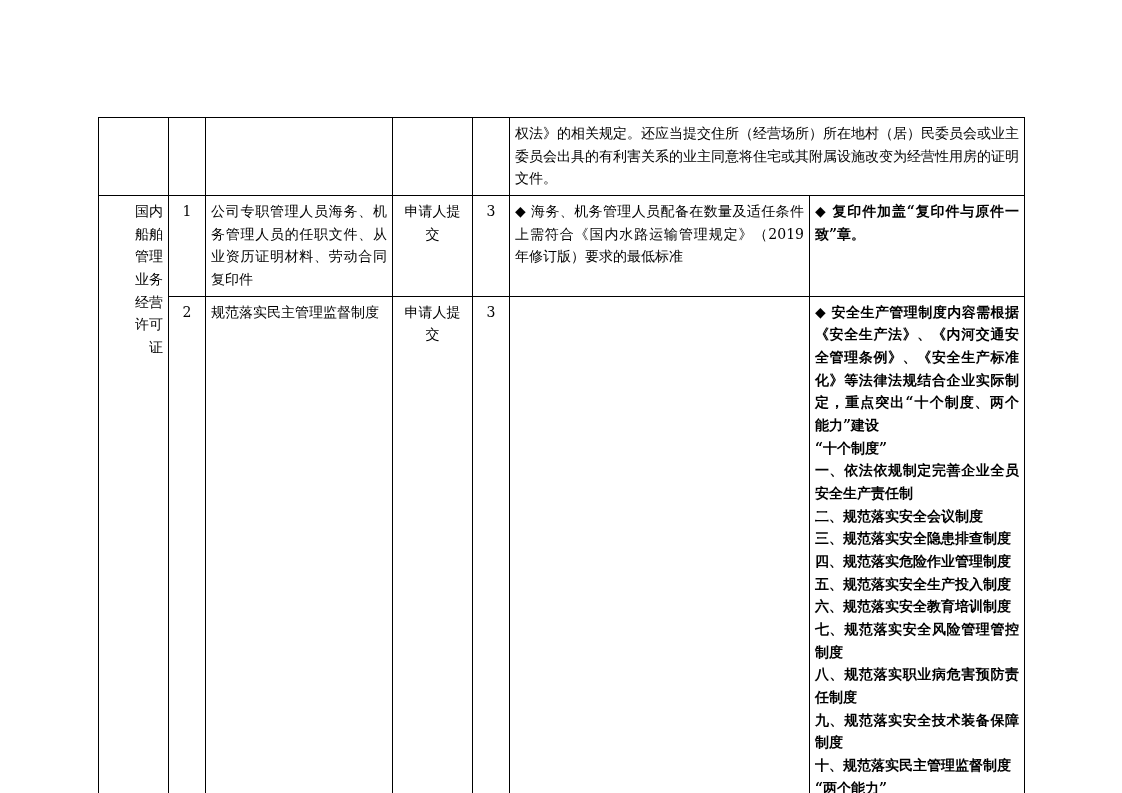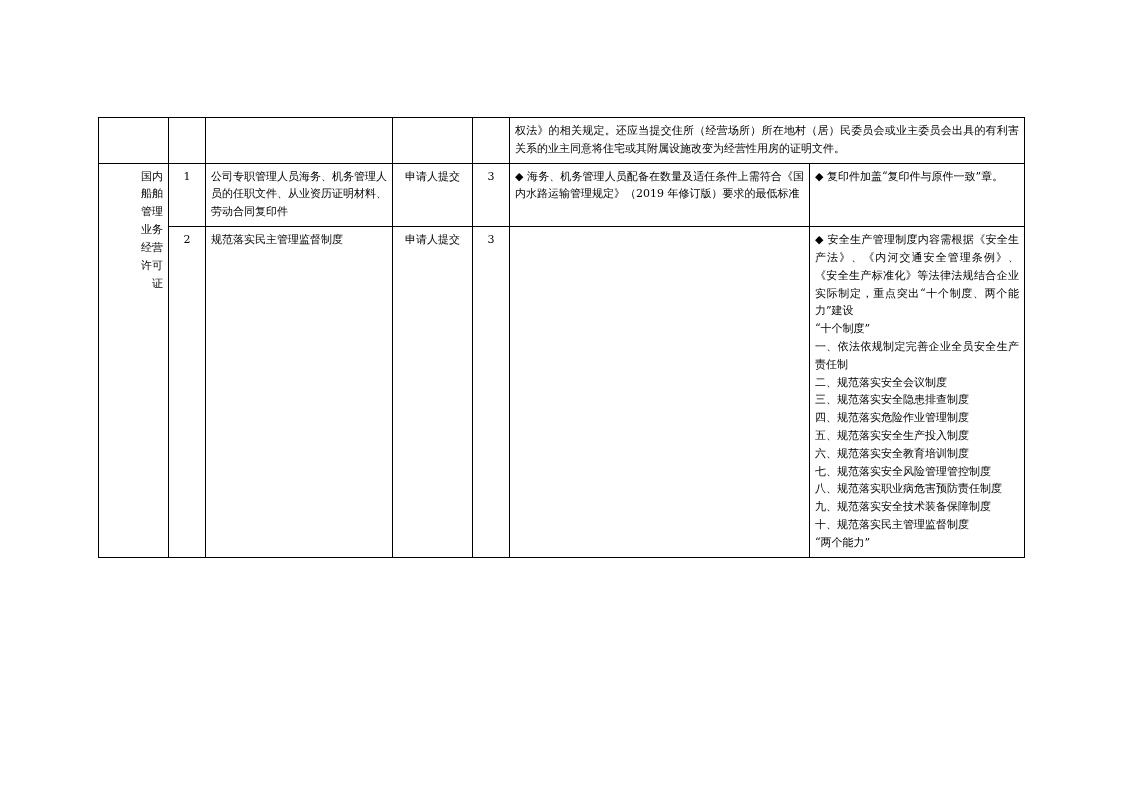--- a/index.html
+++ b/index.html
@@ -25,21 +25,21 @@
     left: 98px;
     top: 117px;
     width: 926px;
     border-collapse: collapse;
     table-layout: fixed;
   }
   table.doc-table td {
     border: 1px solid #000000;
     vertical-align: top;
     padding: 4px 5px 5px 5px;
-    font-size: 11px;
+    font-size: 14px;
     line-height: 1.62;
     font-family: "DejaVu Serif", "Liberation Serif", serif;
   }
   
   col.c-name  { width: 70px; }
   col.c-num   { width: 37px; }
   col.c-item  { width: 187px; }
   col.c-who   { width: 80px; }
   col.c-qty   { width: 37px; }
   col.c-req   { width: 300px; }
@@ -63,20 +63,21 @@
     display: block;
   }
   .txt {
     white-space: pre-wrap;
     word-break: break-all;
     text-align: justify;
   }
   .notecell {
     line-height: 1.62;
     font-size: 12.6px;
+    font-weight: bold;
   }
   .notecell .txt {
     word-break: break-all;
   }
   .reqcell .txt {
     word-break: break-all;
   }
   .empty-cell { }
 </style>
 </head>

